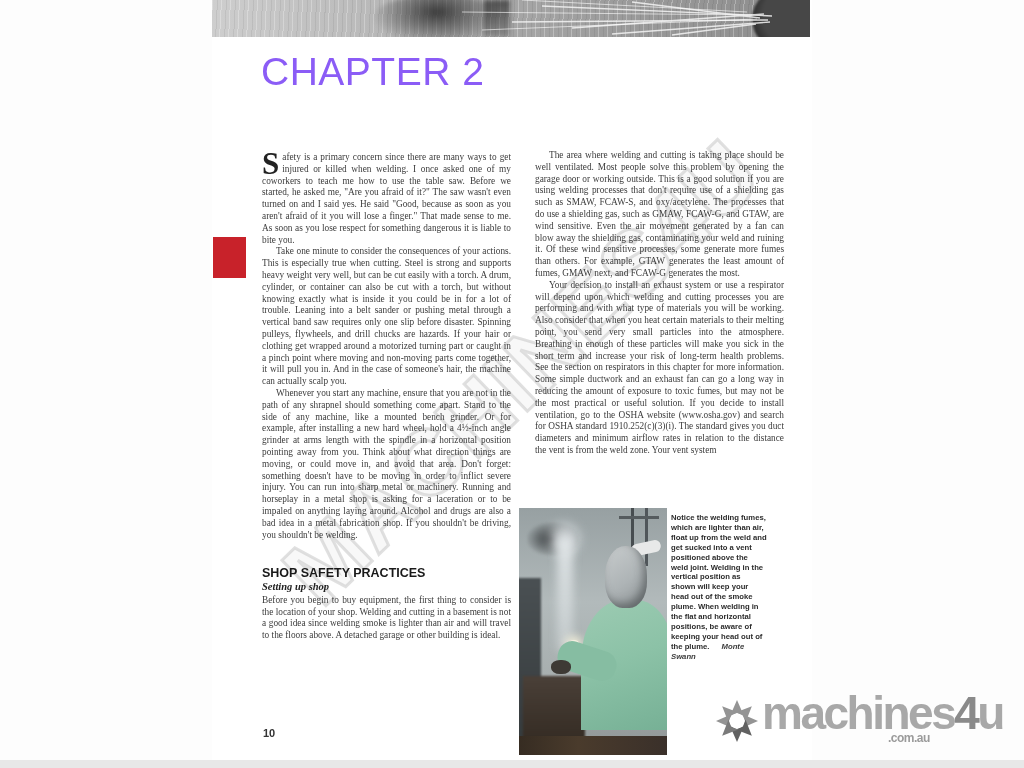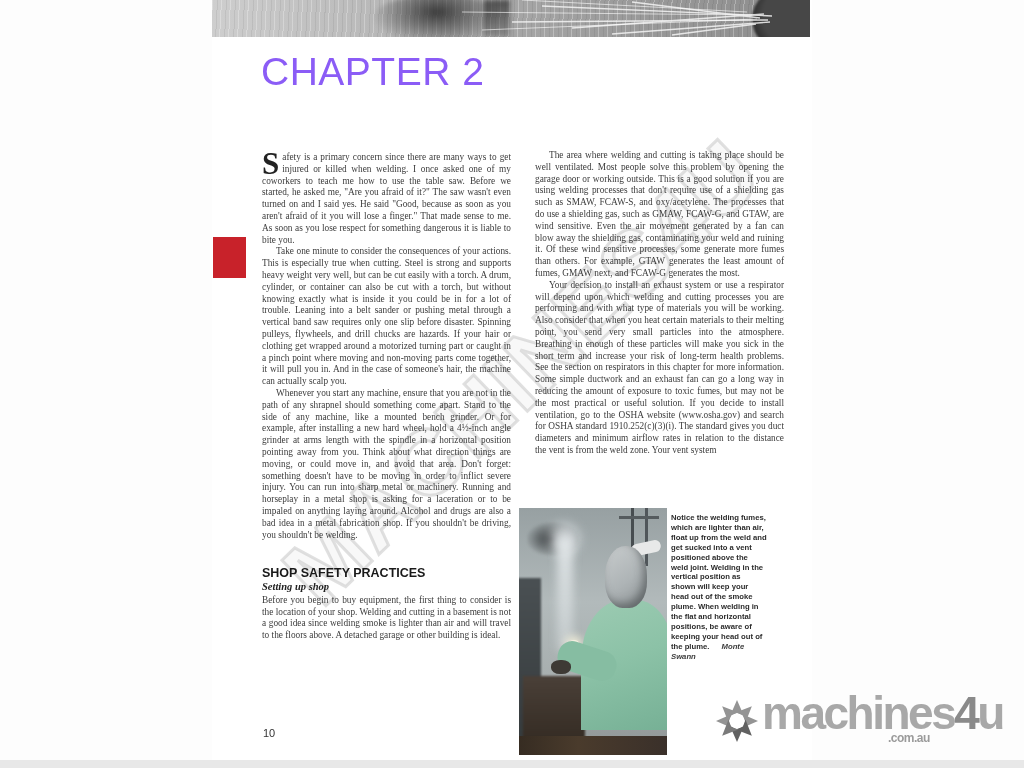--- a/index.html
+++ b/index.html
@@ -73,21 +73,21 @@
   .shop-heading{
     margin-top:27px;font-family:"Liberation Sans",sans-serif;
     font-size:12.5px;font-weight:700;color:#1a1a1a;letter-spacing:0;
   }
   .sub-heading{
     font-family:"Liberation Serif",serif;font-size:10.5px;font-weight:700;font-style:italic;
     margin:1px 0 2px;color:#222;
   }
   .page-number{
     position:absolute;left:51px;top:727px;
-    font-size:11px;font-weight:400;color:#333;
+    font-size:11px;font-weight:700;color:#333;
   }
   
   .photo{
     position:absolute;left:307px;top:508px;width:148px;height:247px;overflow:hidden;
     background:linear-gradient(180deg,#97a0a2 0%,#b2babb 38%,#a7aeae 70%,#8e9494 100%);
   }
   .photo .equip-topleft{position:absolute;left:8px;top:14px;width:52px;height:34px;border-radius:45%;
     background:radial-gradient(ellipse at 50% 50%,rgba(30,33,35,.95),rgba(30,33,35,0) 75%);filter:blur(1px);}
   .photo .leftcol{position:absolute;left:-4px;top:70px;width:26px;height:180px;
     background:linear-gradient(180deg,#4a5053,#33383a);filter:blur(1px);}

